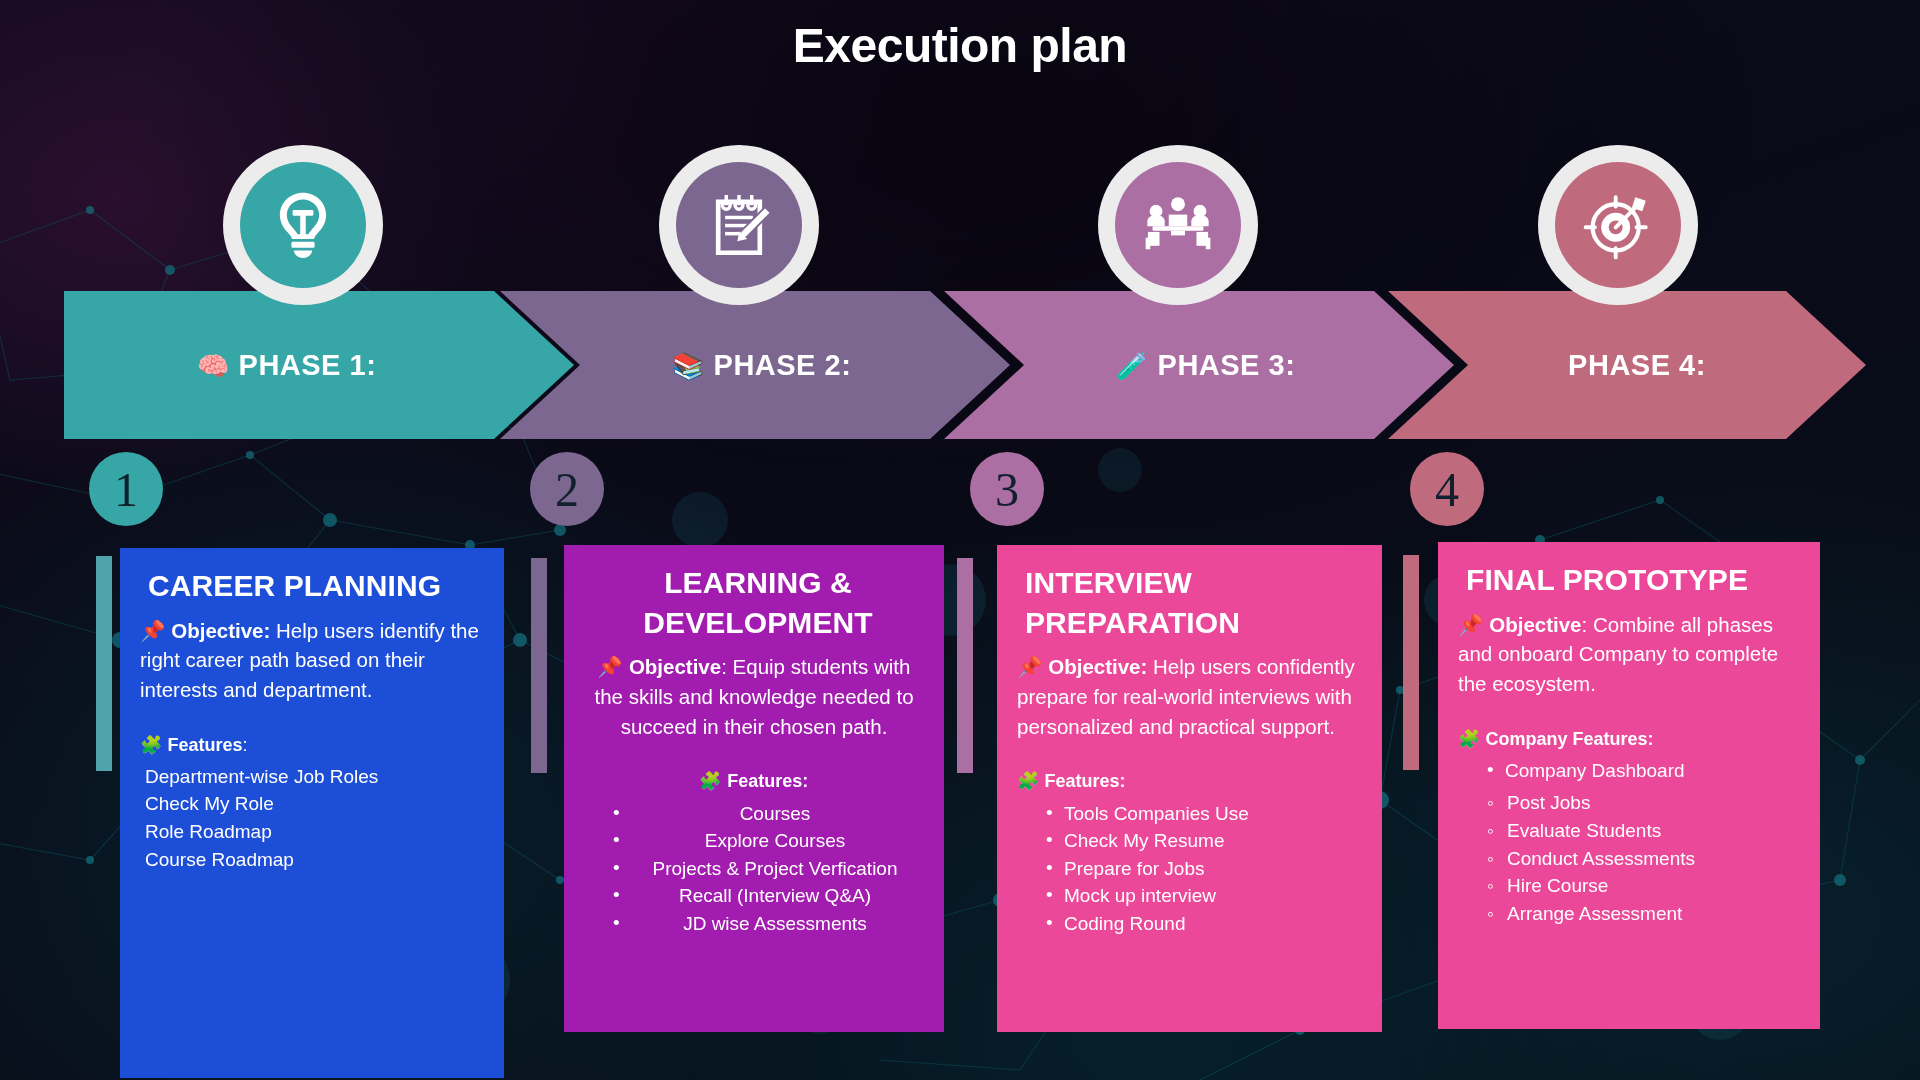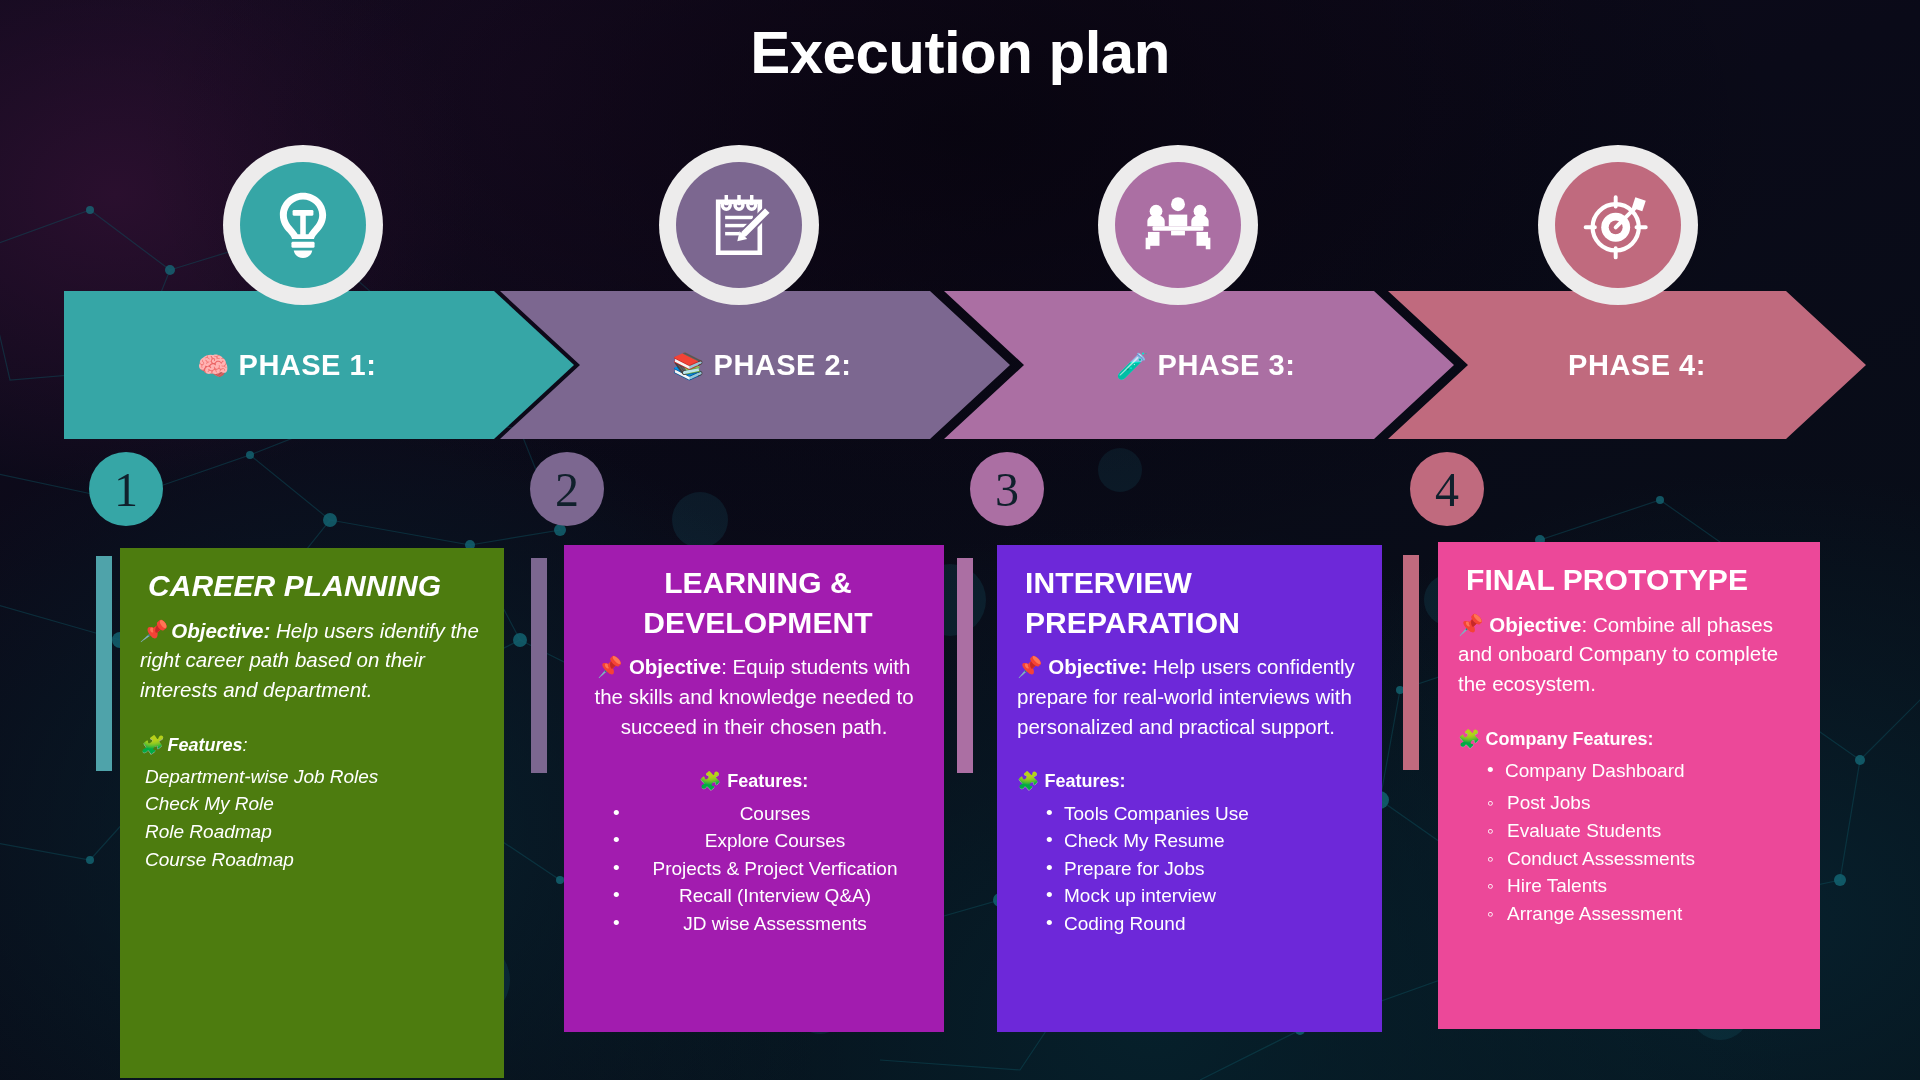--- a/index.html
+++ b/index.html
@@ -26,21 +26,21 @@
   #bg-vig {
     position: absolute; inset: 0;
     background: radial-gradient(ellipse 1100px 600px at 50% 12%, rgba(5,3,12,.75) 0%, rgba(5,3,12,0) 75%);
   }
 
   
   #title {
     position: absolute; top: 18px; left: 0; width: 1920px;
     text-align: center;
     color: #ffffff;
-    font-size: 60px;
+    font-size: 48px;
     font-weight: 700;
     letter-spacing: -0.5px;
     line-height: 1.15;
   }
 
   
   #arrow-row {
     position: absolute; left: 56px; top: 291px;
     width: 1810px; height: 148px;
   }
@@ -340,21 +340,21 @@
     <span>2</span>
   </div>
 <div class="num-circle" style="left:970px; background:#ab6fa3;">
     <span>3</span>
   </div>
 <div class="num-circle" style="left:1410px; background:#c06a7e;">
     <span>4</span>
   </div>
 
 <div class="tab" style="left:96px; top:556px; height:215px; background:#4fa3aa;"></div>
-<div class="card" style="left:120px; top:548px; width:384px; height:530px; background:#4d7c0f;font-style:italic;">
+<div class="card" style="left:120px; top:548px; width:384px; height:530px; background:#1d4ed8;">
   <h3>CAREER PLANNING</h3>
   <div class="obj">
     <span class="emj">📌</span>
     <b>Objective:</b><span> Help users identify the right career path based on their interests and department.</span>
   </div>
   <div class="feat-head">
     <span class="emj">🧩</span>
     <b>Features</b><span>:</span>
   </div>
   <ul class="plain">
@@ -379,21 +379,21 @@
   <ul class="bulleted">
     <li>Courses</li>
     <li>Explore Courses</li>
     <li>Projects &amp; Project Verfication</li>
     <li>Recall (Interview Q&amp;A)</li>
     <li>JD wise Assessments</li>
   </ul>
 </div>
 
 <div class="tab" style="left:957px; top:558px; height:215px; background:#ab6fa3;"></div>
-<div class="card" style="left:997px; top:545px; width:385px; height:487px; background:#6d28d9;">
+<div class="card" style="left:997px; top:545px; width:385px; height:487px; background:#ec4899;">
   <h3>INTERVIEW PREPARATION</h3>
   <div class="obj">
     <span class="emj">📌</span>
     <b>Objective:</b><span> Help users confidently prepare for real-world interviews with personalized and practical support.</span>
   </div>
   <div class="feat-head">
     <span class="emj">🧩</span>
     <b>Features:</b>
   </div>
   <ul class="bulleted">
@@ -416,16 +416,16 @@
     <span class="emj">🧩</span>
     <b>Company Features:</b>
   </div>
   <ul class="bulleted">
     <li>Company Dashboard</li>
   </ul>
   <ul class="nested">
     <li>Post Jobs</li>
     <li>Evaluate Students</li>
     <li>Conduct Assessments</li>
-    <li>Hire Talents</li>
+    <li>Hire Course</li>
     <li>Arrange Assessment</li>
   </ul>
 </div>
 
 </body></html>

